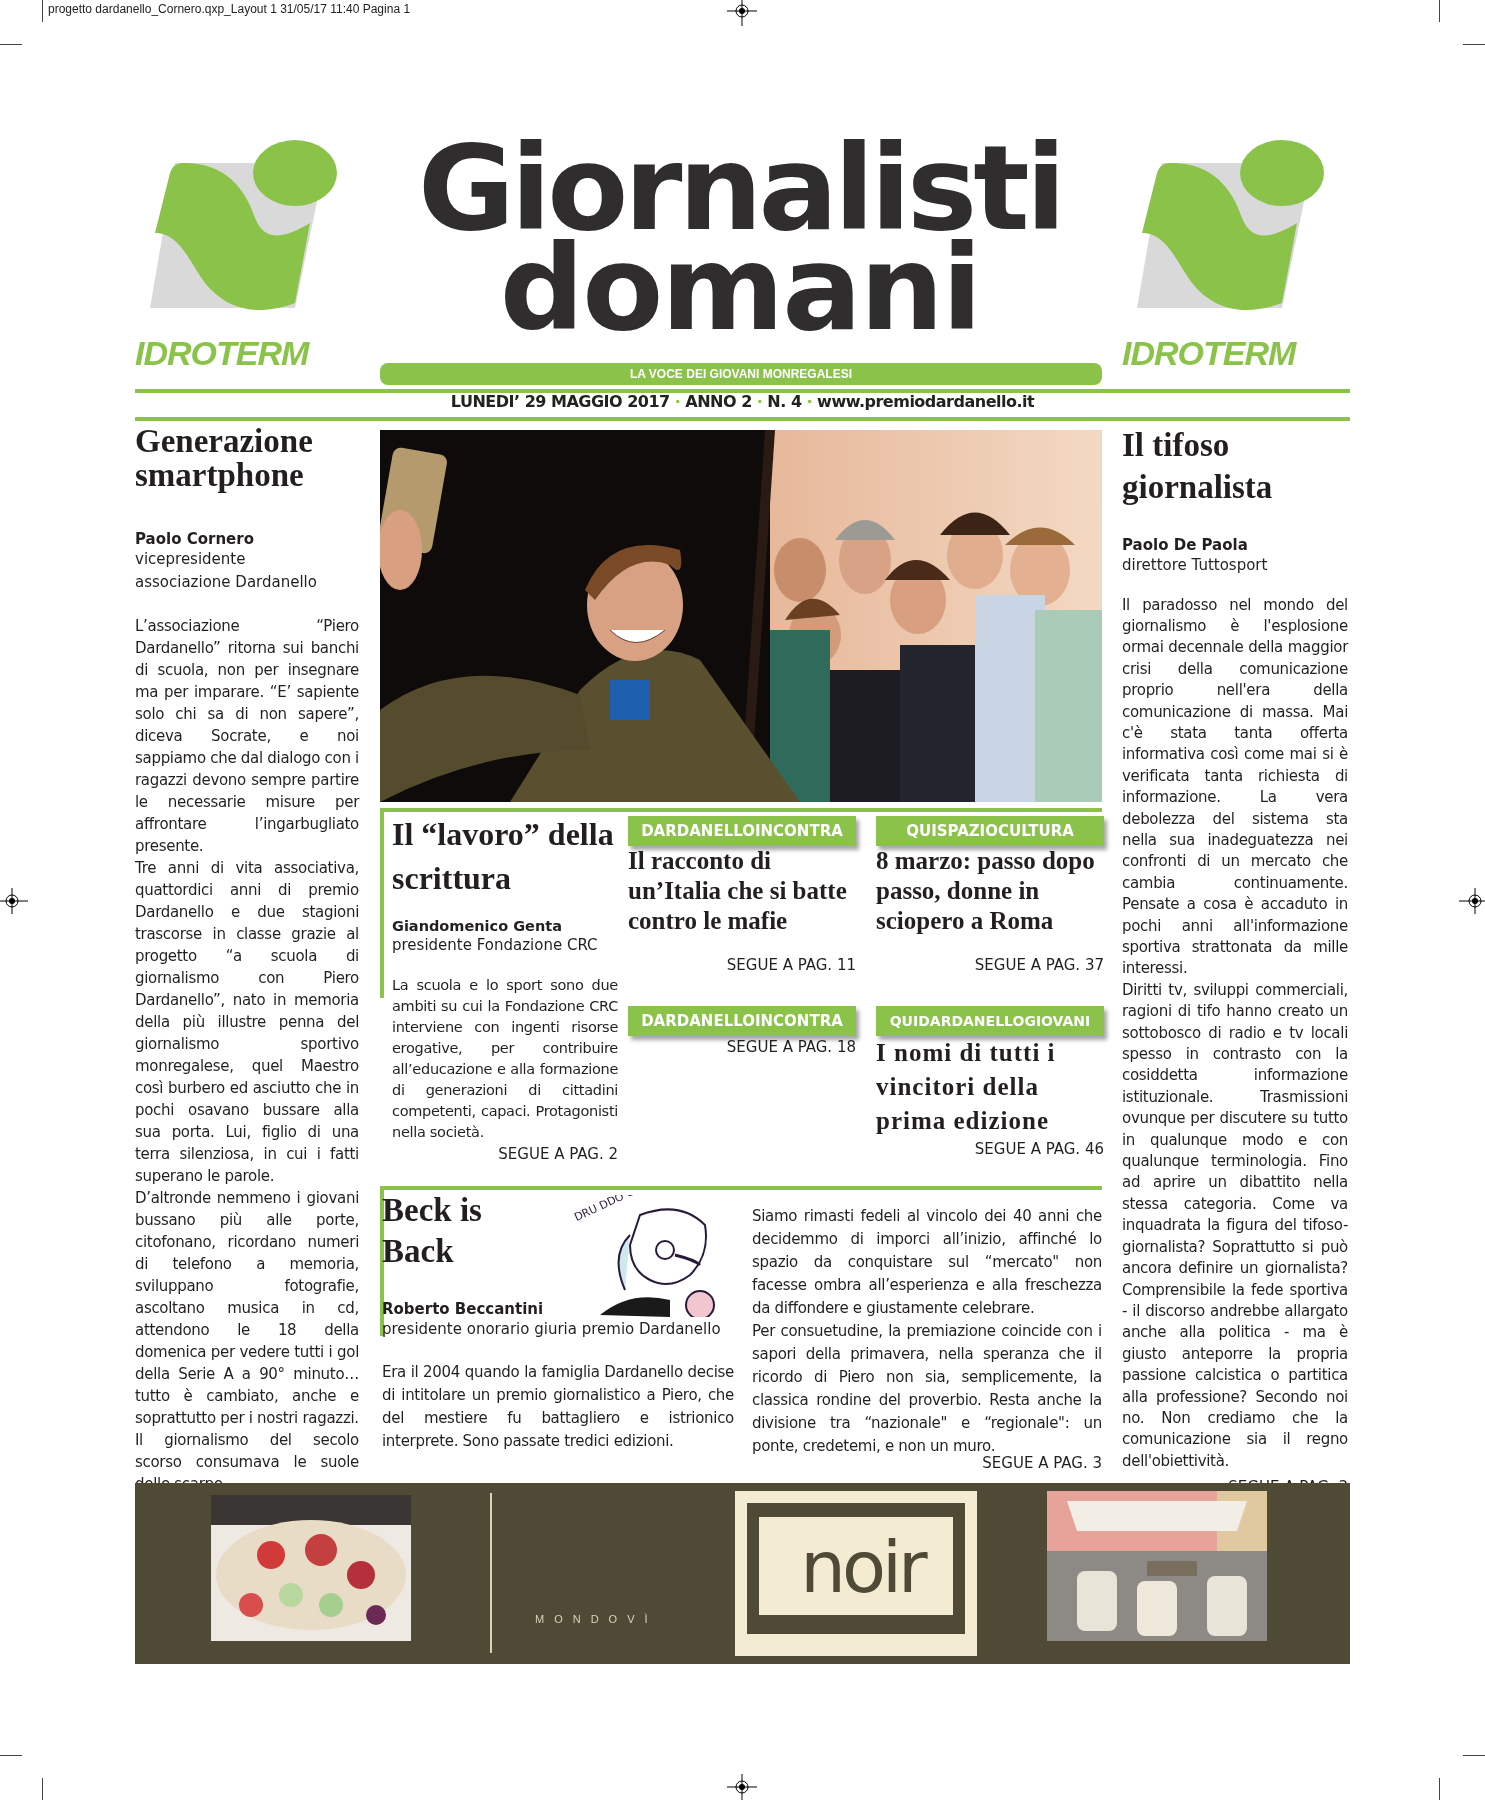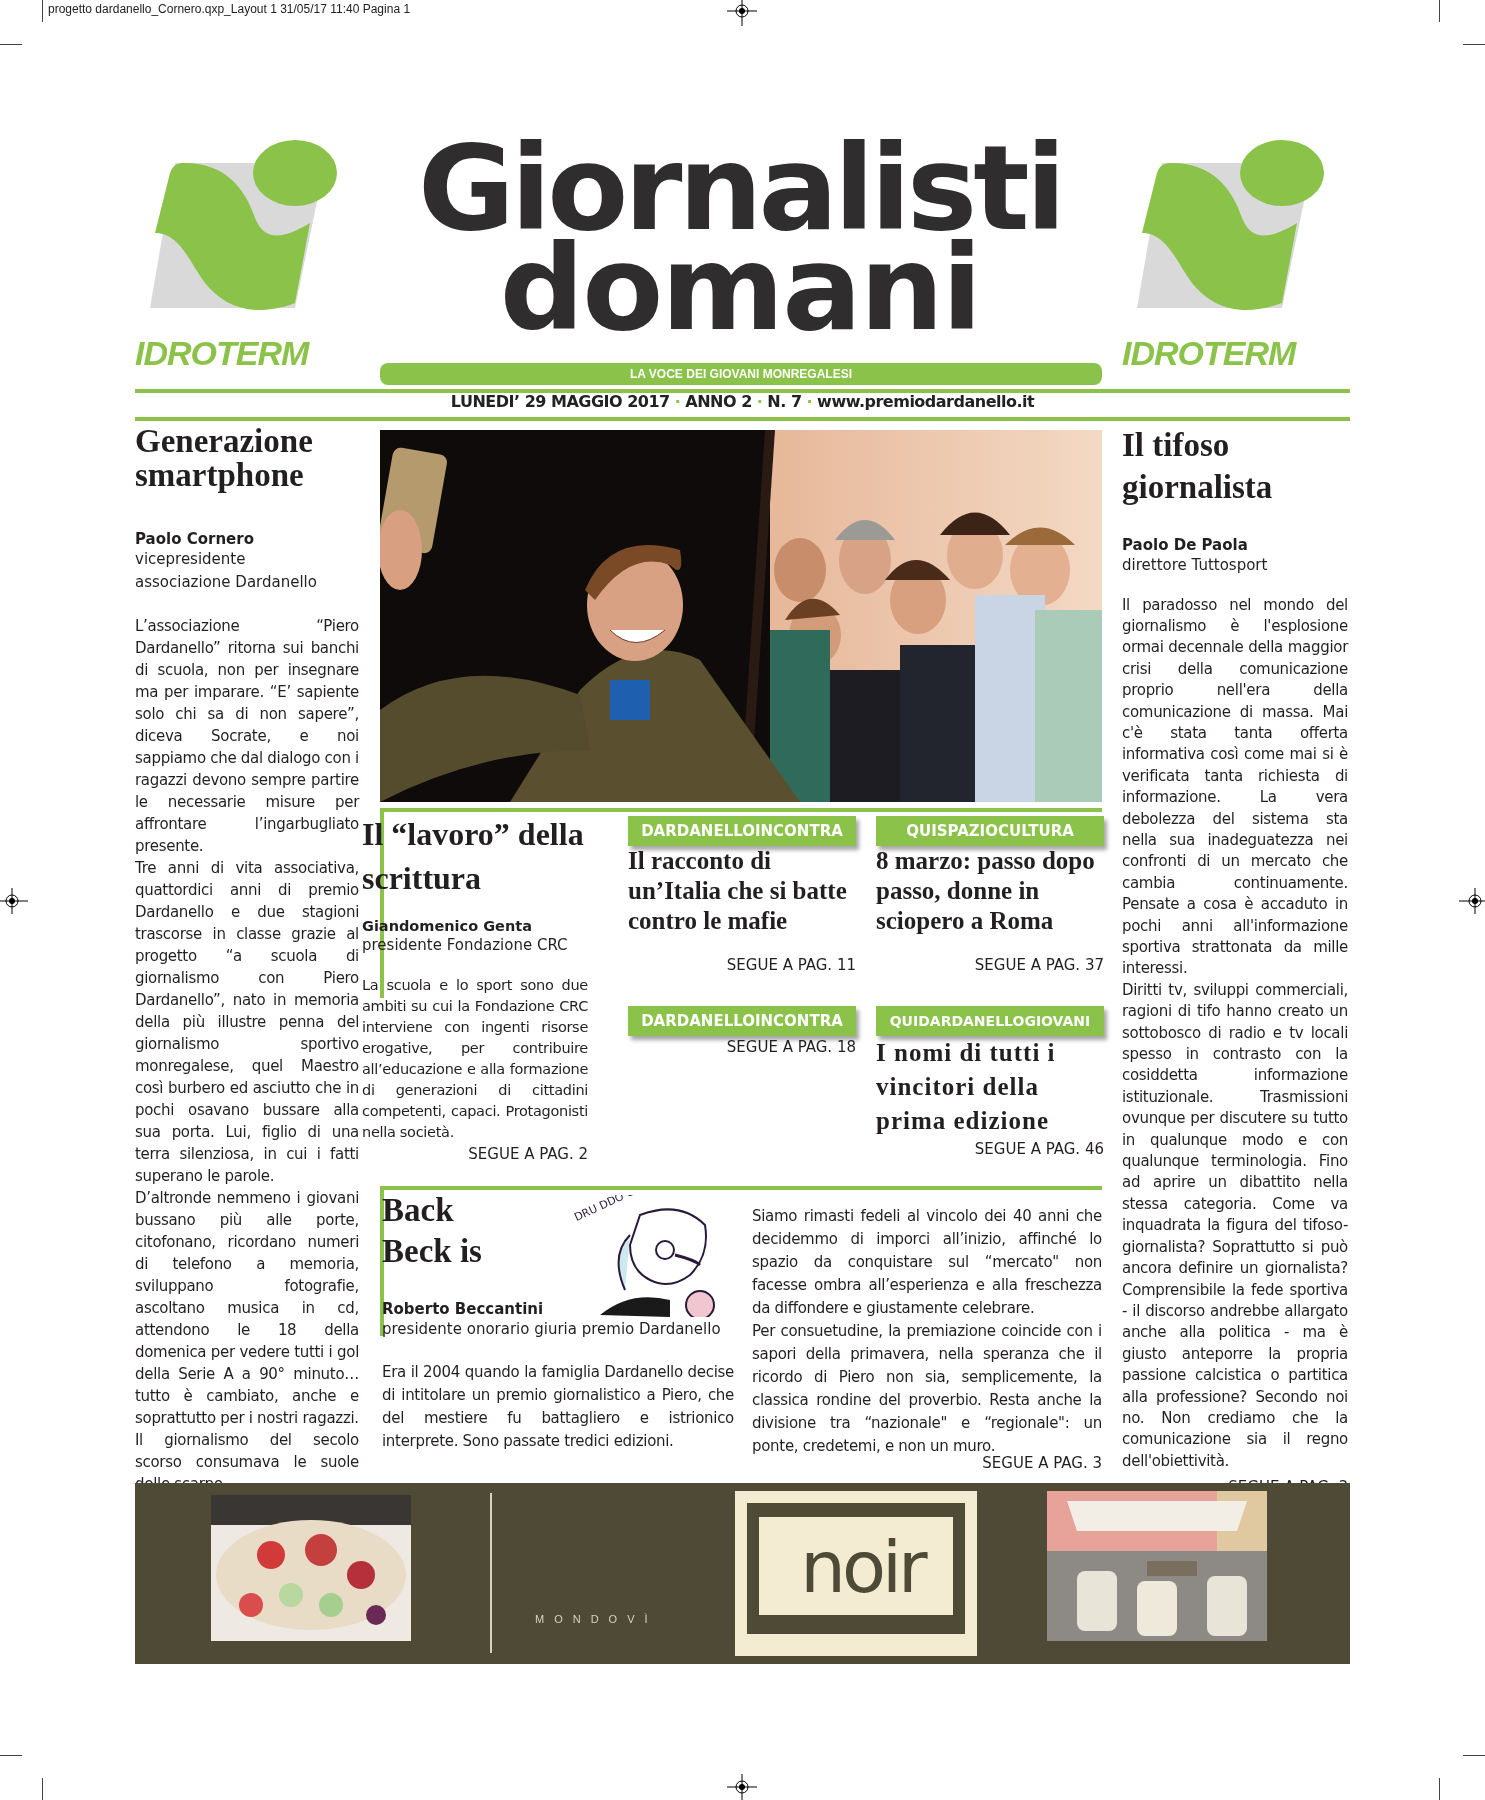--- a/index.html
+++ b/index.html
@@ -104,21 +104,21 @@
   <div class="brand">IDROTERM</div>
 </div>
 
 <div class="masthead">
   <div class="l1">Giornalisti</div>
   <div class="l2">domani</div>
 </div>
 <div class="tagline">LA VOCE DEI GIOVANI MONREGALESI</div>
 <div class="rule" style="top:389px;"></div>
 <div class="dateline">
-  <span>LUNEDI’ 29 MAGGIO 2017</span><span class="dot">·</span><span>ANNO 2</span><span class="dot">·</span><span>N. 7</span><span class="dot">·</span><span>www.premiodardanello.it</span>
+  <span>LUNEDI’ 29 MAGGIO 2017</span><span class="dot">·</span><span>ANNO 2</span><span class="dot">·</span><span>N. 4</span><span class="dot">·</span><span>www.premiodardanello.it</span>
 </div>
 <div class="rule" style="top:417px;"></div>
 
 <div class="col" style="left:135px;top:424px;width:224px;">
   <div class="headline" style="font-size:33px;line-height:34px;width:200px;">Generazione smartphone</div>
   <div style="height:30px;"></div>
   <div class="byline">Paolo Cornero</div>
   <div class="role">vicepresidente</div>
   <div class="role">associazione Dardanello</div>
   <div style="height:22px;"></div>
@@ -179,21 +179,21 @@
   <div style="height:18px;"></div>
   <div class="body" style="line-height:21.4px;">
     <p>Il paradosso nel mondo del giornalismo è l'esplosione ormai decennale della maggior crisi della comunicazione proprio nell'era della comunicazione di massa. Mai c'è stata tanta offerta informativa così come mai si è verificata tanta richiesta di informazione. La vera debolezza del sistema sta nella sua inadeguatezza nei confronti di un mercato che cambia continuamente. Pensate a cosa è accaduto in pochi anni all'informazione sportiva strattonata da mille interessi.</p>
     <p>Diritti tv, sviluppi commerciali, ragioni di tifo hanno creato un sottobosco di radio e tv locali spesso in contrasto con la cosiddetta informazione istituzionale. Trasmissioni ovunque per discutere su tutto in qualunque modo e con qualunque terminologia. Fino ad aprire un dibattito nella stessa categoria. Come va inquadrata la figura del tifoso-giornalista? Soprattutto si può ancora definire un giornalista? Comprensibile la fede sportiva - il discorso andrebbe allargato anche alla politica - ma è giusto anteporre la propria passione calcistica o partitica alla professione? Secondo noi no. Non crediamo che la comunicazione sia il regno dell'obiettività.</p>
   </div>
   <div class="segue" style="margin-top:6px;">SEGUE A PAG. 3</div>
 </div>
 
 <div class="hbar" style="left:380px;top:808px;width:722px;"></div>
 <div class="vbar" style="left:380px;top:808px;height:190px;"></div>
-<div class="col" style="left:362px;top:812px;width:226px;">
+<div class="col" style="left:392px;top:812px;width:226px;">
   <div class="headline" style="font-size:32px;line-height:44px;width:225px;">Il “lavoro” della scrittura</div>
   <div style="height:10px;"></div>
   <div class="byline" style="font-size:14.5px;">Giandomenico Genta</div>
   <div class="role">presidente Fondazione CRC</div>
   <div style="height:18px;"></div>
   <div class="body" style="font-size:14.5px;line-height:21px;">
     <p>La scuola e lo sport sono due ambiti su cui la Fondazione CRC interviene con ingenti risorse erogative, per contribuire all’educazione e alla formazione di generazioni di cittadini competenti, capaci. Protagonisti nella società.</p>
   </div>
   <div class="segue">SEGUE A PAG. 2</div>
 </div>
@@ -215,22 +215,22 @@
 <div class="teaser" style="left:876px;top:1006px;">
   <div class="kicker" style="font-size:14px;">QUIDARDANELLOGIOVANI</div>
   <div class="headline" style="line-height:34px;letter-spacing:1px;">I nomi di tutti i vincitori della prima edizione</div>
   <div class="segue">SEGUE A PAG. 46</div>
 </div>
 
 <div class="hbar" style="left:380px;top:1186px;width:722px;"></div>
 <div class="vbar" style="left:380px;top:1186px;height:150px;"></div>
 <div class="col" style="left:382px;top:1190px;width:352px;">
   <div class="headline" style="font-size:33px;line-height:41px;">
+    <div>Beck is</div>
     <div>Back</div>
-    <div>Beck is</div>
   </div>
   <div style="height:20px;"></div>
   <div class="byline">Roberto Beccantini</div>
   <div class="role">presidente onorario giuria premio Dardanello</div>
   <div style="height:20px;"></div>
   <div class="body" style="line-height:23px;">
     <p>Era il 2004 quando la famiglia Dardanello decise di intitolare un premio giornalistico a Piero, che del mestiere fu battagliero e istrionico interprete. Sono passate tredici edizioni.</p>
   </div>
 </div>
 <div style="position:absolute;left:570px;top:1195px;width:150px;height:122px;">

